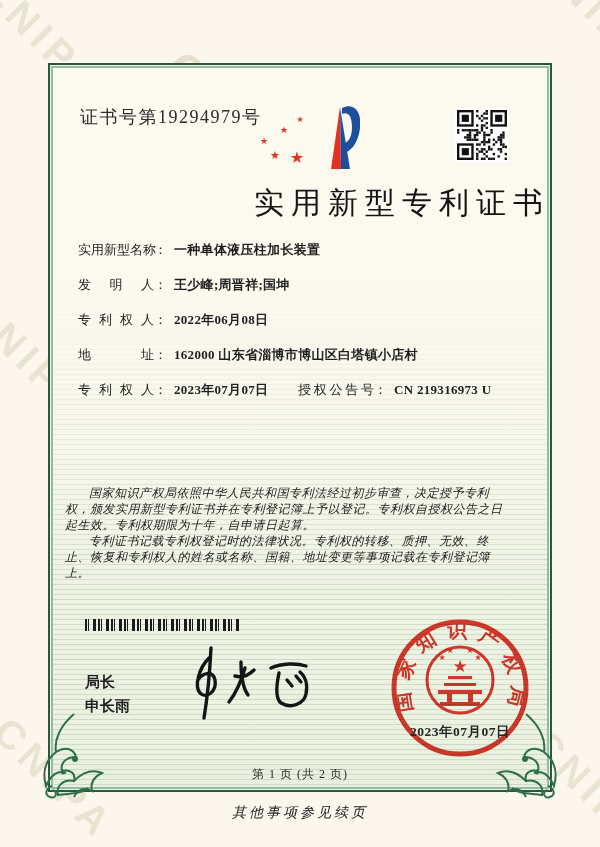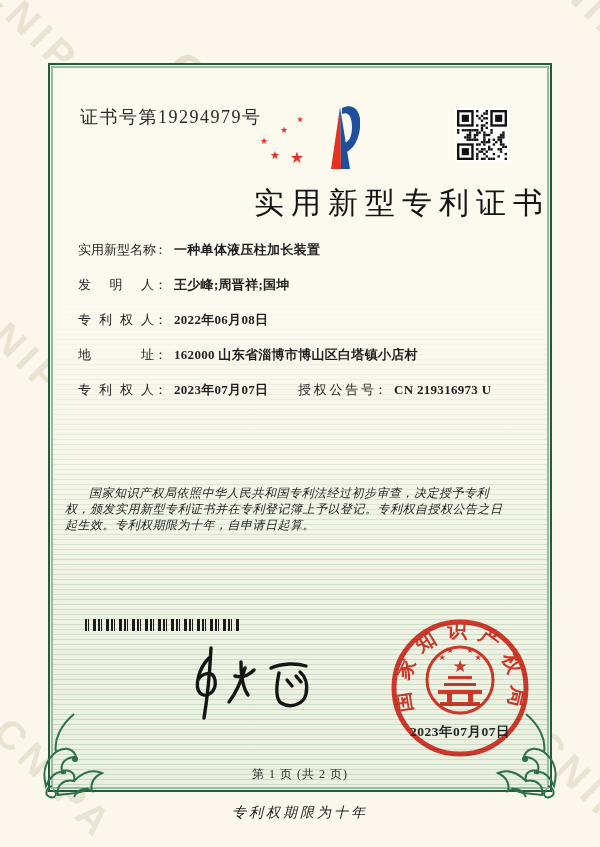--- a/index.html
+++ b/index.html
@@ -227,36 +227,41 @@
       <div class="row">
         <span class="flabel">专利权人</span><span class="colon">：</span><span class="fvalue">2023年07月07日</span>
         <span class="pair2">
           <span class="flabel">授权公告号</span><span class="colon">：</span><span class="fvalue">CN 219316973 U</span>
         </span>
       </div>
     </div>
 
     <div class="paras">
       <p>国家知识产权局依照中华人民共和国专利法经过初步审查，决定授予专利权，颁发实用新型专利证书并在专利登记簿上予以登记。专利权自授权公告之日起生效。专利权期限为十年，自申请日起算。</p>
+      <p>专利证书记载专利权登记时的法律状况。专利权的转移、质押、无效、终止、恢复和专利权人的姓名或名称、国籍、地址变更等事项记载在专利登记簿上。</p>
     </div>
 
     <div class="barcode"></div>
 
     <svg class="sig-svg" viewBox="0 0 150 84" fill="none" stroke="#151515" stroke-width="3.4" stroke-linecap="round">
       <path d="M34,16 C24,26 19,44 25,51 C31,57 42,50 40,38 C38,28 27,31 23,38"></path>
       <path d="M36,6 C35,26 33,52 29,76"></path>
       <path d="M70,26 C66,40 61,51 54,60"></path>
       <path d="M60,34 C67,36 74,33 79,28"></path>
       <path d="M66,20 C66,33 68,46 73,53"></path>
       <path d="M96,26 C107,21 122,21 131,24"></path>
       <path d="M104,31 C101,45 101,57 106,61 C116,67 129,62 131,52 C133,42 130,34 125,30"></path>
       <path d="M112,38 L117,44"></path>
       <path d="M121,34 L126,40"></path>
     </svg>
 
+    <div class="sig-block">
+      <div>局长</div>
+      <div>申长雨</div>
+    </div>
 
     <svg class="seal" viewBox="0 0 148 148">
       <circle cx="74" cy="74" r="66" fill="none" stroke="#dd3125" stroke-width="5"></circle>
       <defs>
         <path id="sealArc" d="M 32.2 103.3 A 51 51 0 1 1 115.8 103.3" fill="none"></path>
       </defs>
       <text font-size="20" font-weight="700" fill="#dd3125" letter-spacing="10" font-family="'Liberation Serif',serif">
         <textPath href="#sealArc" startOffset="8">国家知识产权局</textPath>
       </text>
       <g fill="#dd3125">
@@ -291,14 +296,14 @@
   </svg>
   <svg class="flourish right" viewBox="0 0 78 92" fill="none" stroke="#2e7049" stroke-width="2">
     <path d="M44,4 C30,16 24,30 26,42 C36,36 44,39 46,47 C36,47 30,53 32,61 C40,59 46,63 44,71 C34,69 26,75 28,85 C38,83 50,85 58,78"></path>
     <path d="M26,42 C16,50 12,62 16,76 C21,65 28,60 36,63"></path>
     <path d="M44,71 C52,63 62,59 72,63 C64,67 60,73 62,81 C54,77 48,79 44,87"></path>
     <path d="M22,76 c-6,2 -8,9 -2,11 c5,2 9,-4 3,-7"></path>
     <circle cx="45" cy="49" r="3" fill="#2e7049" stroke="none"></circle>
     <circle cx="33" cy="62" r="2.4" fill="#2e7049" stroke="none"></circle>
   </svg>
 
-  <div class="footer-note">专利权期限为十年</div>
+  <div class="footer-note">其他事项参见续页</div>
 </div>
 
 </body></html>

